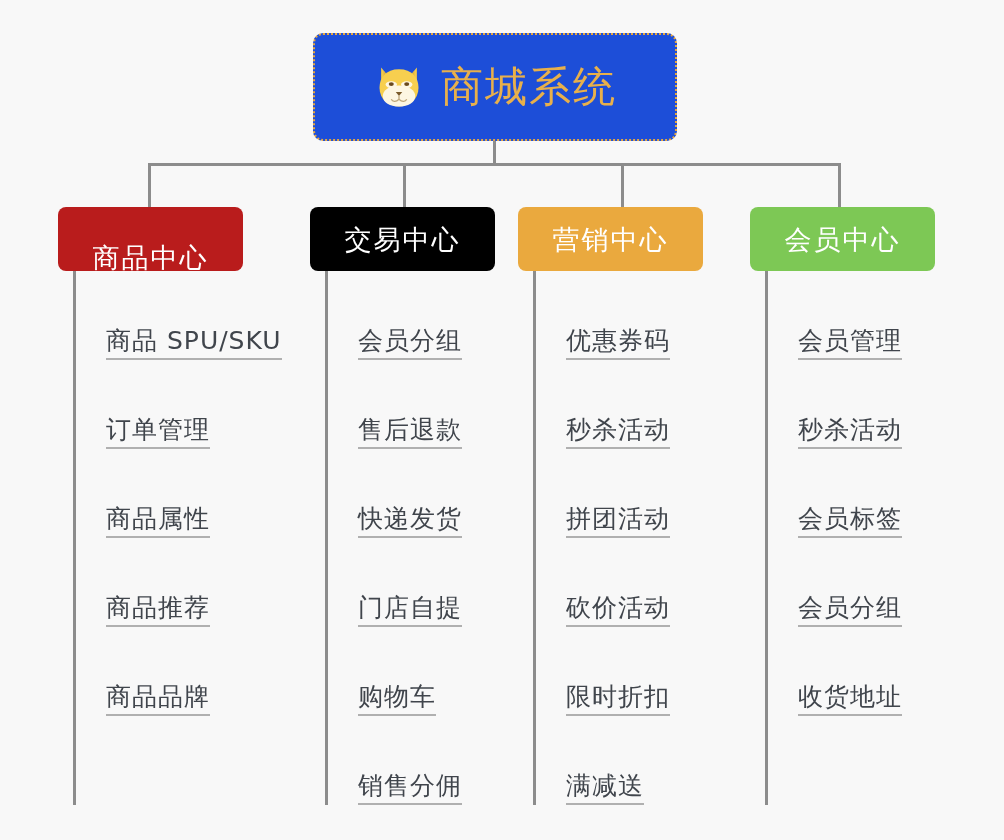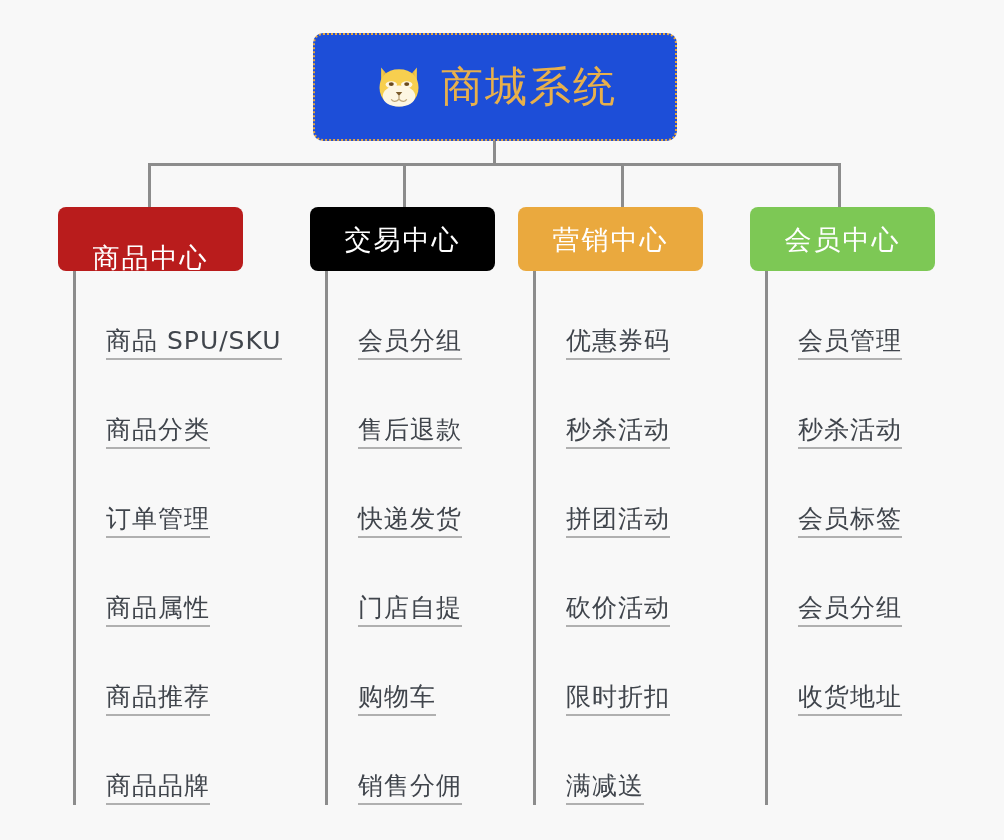--- a/index.html
+++ b/index.html
@@ -109,23 +109,20 @@
   <div class="col" style="left:58px;">
     <div class="cat-box" style="background:#b91c1c;align-items:flex-end;">
       <span class="cat-label">商品中心</span>
     </div>
     <div class="trunk" style="height:534px;"></div>
     <div class="leaves">
       <div class="leaf">
           <span class="leaf-text">商品 SPU/SKU</span>
         </div>
       <div class="leaf">
-          <span class="leaf-text">商品分类</span>
-        </div>
-      <div class="leaf">
           <span class="leaf-text">订单管理</span>
         </div>
       <div class="leaf">
           <span class="leaf-text">商品属性</span>
         </div>
       <div class="leaf">
           <span class="leaf-text">商品推荐</span>
         </div>
       <div class="leaf">
           <span class="leaf-text">商品品牌</span>

